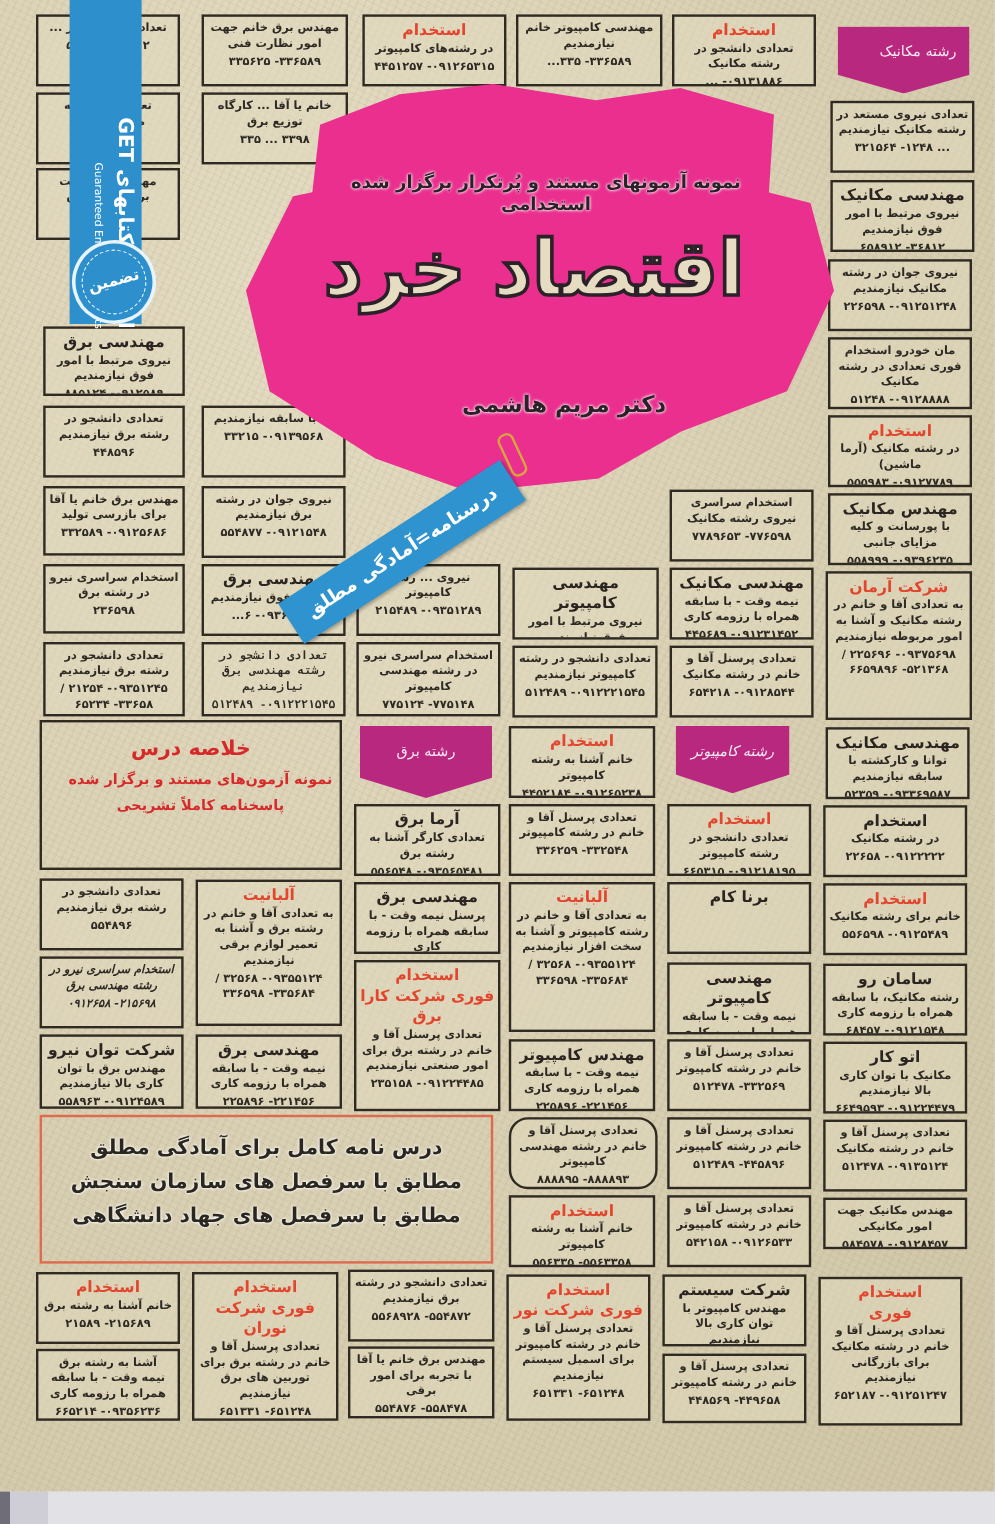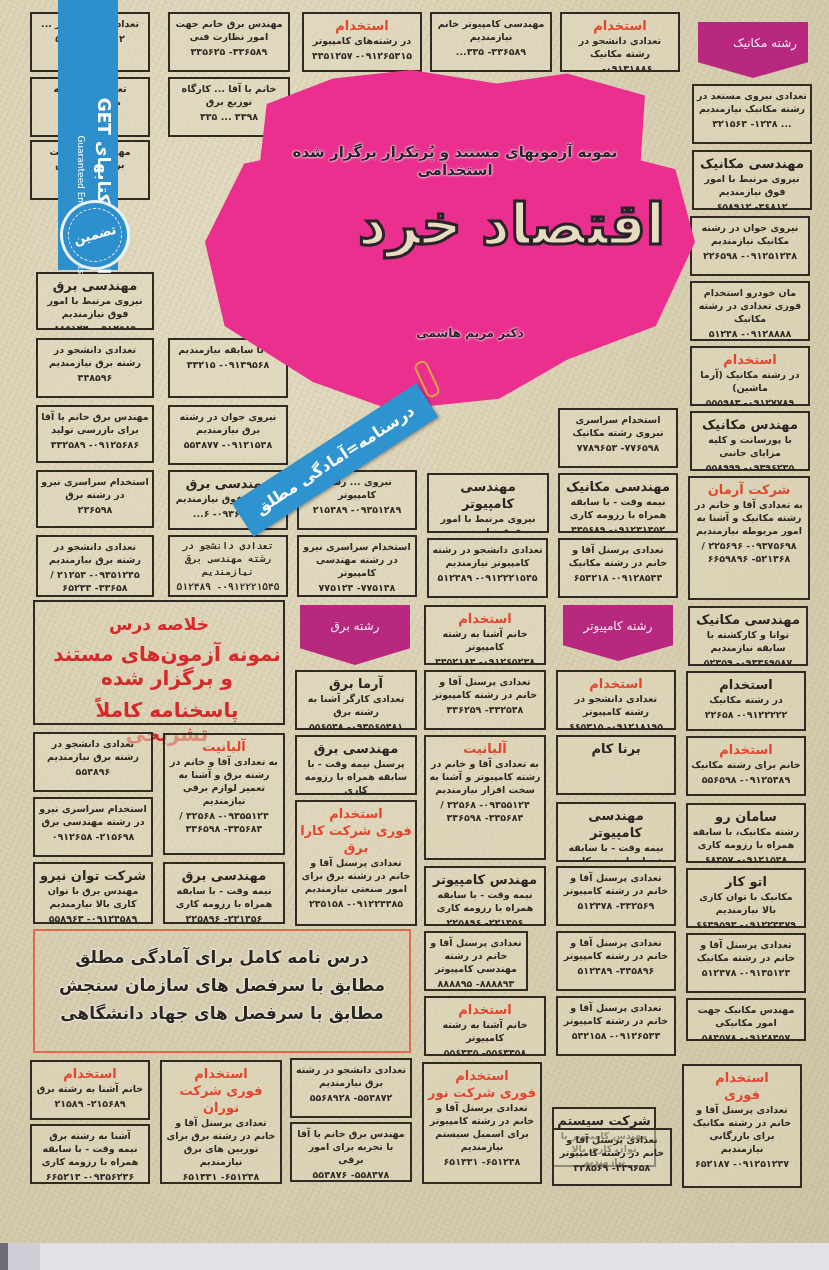--- a/index.html
+++ b/index.html
@@ -14,36 +14,36 @@
       direction:rtl;text-align:center;color:#2d2a24;font-size:9.5px;line-height:13px;padding:3px 3px;overflow:hidden;}
   .ad .h{font-weight:bold;font-size:13px;line-height:17px;color:#2a2520;}
   .ad .h.red{color:#e2462e;}
   .ad .t{font-weight:bold;}
   .ad .p{font-weight:bold;letter-spacing:0.5px;margin-top:2px;}
   .ribbon{position:absolute;background:#b8287e;color:#fbe9f3;direction:rtl;text-align:center;font-size:12px;
       clip-path:polygon(0 0,100% 0,100% 72%,50% 100%,0 72%);padding-top:14px;box-sizing:border-box;}
   .pink{position:absolute;background:#ea2f8e;}
   .title-sub{position:absolute;left:255px;top:143px;width:400px;direction:rtl;text-align:center;color:#2b2228;font-weight:bold;font-size:15px;
       text-shadow:0 0 2px #fff,0 0 3px #fff;}
-  .title-main{position:absolute;left:225px;top:180px;width:440px;direction:rtl;font-weight:bold;font-size:56px;line-height:90px;
+  .title-main{position:absolute;left:225px;top:180px;width:440px;direction:rtl;text-align:center;font-weight:bold;font-size:64px;line-height:90px;
       color:#e6dcc2;-webkit-text-stroke:3px #2a2228;letter-spacing:2px;}
-  .author{position:absolute;left:340px;top:326px;width:260px;direction:rtl;text-align:center;color:#2b2228;font-weight:bold;font-size:12px;text-shadow:0 0 2px #fff,0 0 3px #fff;}
+  .author{position:absolute;left:340px;top:326px;width:260px;direction:rtl;text-align:center;color:#2b2228;font-weight:bold;font-size:19px;text-shadow:0 0 2px #fff,0 0 3px #fff;}
   .tag{position:absolute;left:225px;top:440px;width:220px;height:40px;background:#2e93cf;color:#ffffff;direction:rtl;text-align:center;font-weight:bold;font-size:16px;line-height:40px;
       transform:rotate(-33deg);transform-origin:center;box-shadow:1px 2px 3px rgba(0,0,0,0.3);}
   .clip{position:absolute;left:420px;top:360px;width:10px;height:34px;border:2px solid #d7a441;border-radius:6px;transform:rotate(-25deg);}
   .series{position:absolute;left:58px;top:0;width:60px;height:270px;background:#2e8fcd;color:#fff;}
   .series .v{position:absolute;left:0;top:10px;width:270px;height:60px;transform-origin:0 0;transform:rotate(90deg) translate(0,-60px);}
   .series .fa{position:absolute;right:6px;top:4px;font-weight:bold;font-size:17px;direction:rtl;white-space:nowrap;}
   .series .en{position:absolute;right:6px;top:32px;font-size:9px;white-space:nowrap;}
   .seal{position:absolute;left:60px;top:200px;width:70px;height:70px;border-radius:50%;background:#2e8fcd;border:3px solid #e8f3fb;box-sizing:border-box;
       color:#fff;text-align:center;font-weight:bold;font-size:13px;line-height:64px;direction:rtl;transform:rotate(-15deg);}
   .seal:before{content:"";position:absolute;left:5px;top:5px;right:5px;bottom:5px;border:1px dashed #e8f3fb;border-radius:50%;}
   .summary{position:absolute;left:33px;top:600px;width:252px;height:125px;border:2px solid #2f2a22;box-sizing:border-box;direction:rtl;text-align:center;color:#d62a2a;font-weight:bold;}
   .summary .l1{font-size:17px;margin-top:12px;}
-  .summary .l2,.summary .l3{font-size:20px;margin-top:8px;margin-left:16px;}
+  .summary .l2,.summary .l3{font-size:12px;margin-top:8px;margin-left:16px;}
   .promo{position:absolute;left:33px;top:929px;width:378px;height:124px;border:2px solid #e06a4e;box-sizing:border-box;direction:rtl;text-align:center;color:#2a2620;font-weight:bold;font-size:17px;line-height:28px;padding-top:12px;
       text-shadow:0 0 2px #fff,0 0 3px #fff;}
 </style>
 </head>
 <body>
 
 <div class="cover">
 
   <div class="ad" style="left:30px;top:12px;width:120px;height:60px;">
       <div class="t">تعدادی ... خانم در ...</div>
@@ -82,21 +82,21 @@
   <div class="summary">
     <div class="l1">خلاصه درس</div>
     <div class="l2">نمونه آزمون‌های مستند و برگزار شده</div>
     <div class="l3">پاسخنامه کاملاً تشریحی</div>
   </div>
 
   <div class="ad" style="left:33px;top:732px;width:120px;height:60px;">
       <div class="t">تعدادی دانشجو در رشته برق نیازمندیم</div>
       <div class="p">۵۵۴۸۹۶</div>
     </div>
-  <div class="ad" style="left:33px;top:797px;width:120px;height:60px;">
+  <div class="ad" style="left:33px;top:797px;width:120px;height:60px;font-style:italic;">
       <div class="t">استخدام سراسری نیرو در رشته مهندسی برق</div>
       <div class="p">۲۱۵۶۹۸- ۰۹۱۲۶۵۸</div>
     </div>
   <div class="ad" style="left:33px;top:862px;width:120px;height:62px;">
       <div class="h">شرکت توان نیرو</div>
       <div class="t">مهندس برق با توان کاری بالا نیازمندیم</div>
       <div class="p">۰۹۱۲۴۵۸۹- ۵۵۸۹۶۳</div>
     </div>
 
   <div class="promo">
@@ -220,21 +220,21 @@
   <div class="ad" style="left:424px;top:735px;width:122px;height:125px;">
       <div class="h red">آلبانیت</div>
       <div class="t">به تعدادی آقا و خانم در رشته کامپیوتر و آشنا به سخت افزار نیازمندیم</div>
       <div class="p">۰۹۳۵۵۱۲۴- ۳۲۵۶۸ / ۳۳۵۶۸۴- ۳۳۶۵۹۸</div>
     </div>
   <div class="ad" style="left:424px;top:866px;width:122px;height:60px;">
       <div class="h">مهندس کامپیوتر</div>
       <div class="t">نیمه وقت - با سابقه همراه با رزومه کاری</div>
       <div class="p">۲۲۱۴۵۶- ۲۲۵۸۹۶</div>
     </div>
-  <div class="ad" style="left:424px;top:931px;width:104px;height:60px;">
+  <div class="ad" style="left:424px;top:931px;width:124px;height:60px;border-radius:16px;">
       <div class="t">تعدادی پرسنل آقا و خانم در رشته مهندسی کامپیوتر</div>
       <div class="p">۸۸۸۸۹۳- ۸۸۸۸۹۵</div>
     </div>
   <div class="ad" style="left:424px;top:996px;width:122px;height:60px;">
       <div class="h red">استخدام</div>
       <div class="t">خانم آشنا به رشته کامپیوتر</div>
       <div class="p">۵۵۶۳۳۵۸- ۵۵۶۳۳۵</div>
     </div>
   <div class="ad" style="left:422px;top:1062px;width:120px;height:122px;">
       <div class="h red">استخدام</div>
@@ -254,21 +254,21 @@
     </div>
   <div class="ad" style="left:558px;top:473px;width:120px;height:60px;">
       <div class="h">مهندسی مکانیک</div>
       <div class="t">نیمه وقت - با سابقه همراه با رزومه کاری</div>
       <div class="p">۰۹۱۲۳۱۴۵۲- ۴۴۵۶۸۹</div>
     </div>
   <div class="ad" style="left:558px;top:538px;width:120px;height:60px;">
       <div class="t">تعدادی پرسنل آقا و خانم در رشته مکانیک</div>
       <div class="p">۰۹۱۲۸۵۴۴- ۶۵۴۲۱۸</div>
     </div>
-  <div class="ribbon" style="left:563px;top:605px;width:110px;height:56px;"><span>رشته کامپیوتر</span></div>
+  <div class="ribbon" style="left:563px;top:605px;width:95px;height:56px;font-style:italic;"><span>رشته کامپیوتر</span></div>
   <div class="ad" style="left:556px;top:670px;width:120px;height:60px;">
       <div class="h red">استخدام</div>
       <div class="t">تعدادی دانشجو در رشته کامپیوتر</div>
       <div class="p">۰۹۱۲۱۸۱۹۵- ۶۶۵۳۱۵</div>
     </div>
   <div class="ad" style="left:556px;top:735px;width:120px;height:60px;">
       <div class="h">برنا کام</div>
     </div>
   <div class="ad" style="left:556px;top:802px;width:120px;height:60px;">
       <div class="h">مهندسی کامپیوتر</div>
@@ -279,21 +279,21 @@
       <div class="p">۳۳۲۵۶۹- ۵۱۲۴۷۸</div>
     </div>
   <div class="ad" style="left:556px;top:931px;width:120px;height:60px;">
       <div class="t">تعدادی پرسنل آقا و خانم در رشته کامپیوتر</div>
       <div class="p">۴۴۵۸۹۶- ۵۱۲۴۸۹</div>
     </div>
   <div class="ad" style="left:556px;top:996px;width:120px;height:60px;">
       <div class="t">تعدادی پرسنل آقا و خانم در رشته کامپیوتر</div>
       <div class="p">۰۹۱۲۶۵۳۳- ۵۴۲۱۵۸</div>
     </div>
-  <div class="ad" style="left:552px;top:1062px;width:104px;height:60px;margin-top:45px;">
+  <div class="ad" style="left:552px;top:1062px;width:120px;height:60px;">
       <div class="h">شرکت سیستم</div>
       <div class="t">مهندس کامپیوتر با توان کاری بالا نیازمندیم</div>
     </div>
   <div class="ad" style="left:552px;top:1128px;width:120px;height:58px;">
       <div class="t">تعدادی پرسنل آقا و خانم در رشته کامپیوتر</div>
       <div class="p">۴۴۹۶۵۸- ۴۴۸۵۶۹</div>
     </div>
 
   <div class="ribbon" style="left:698px;top:22px;width:110px;height:56px;padding-left:24px;"><span>رشته مکانیک</span></div>
   <div class="ad" style="left:692px;top:84px;width:120px;height:60px;">

